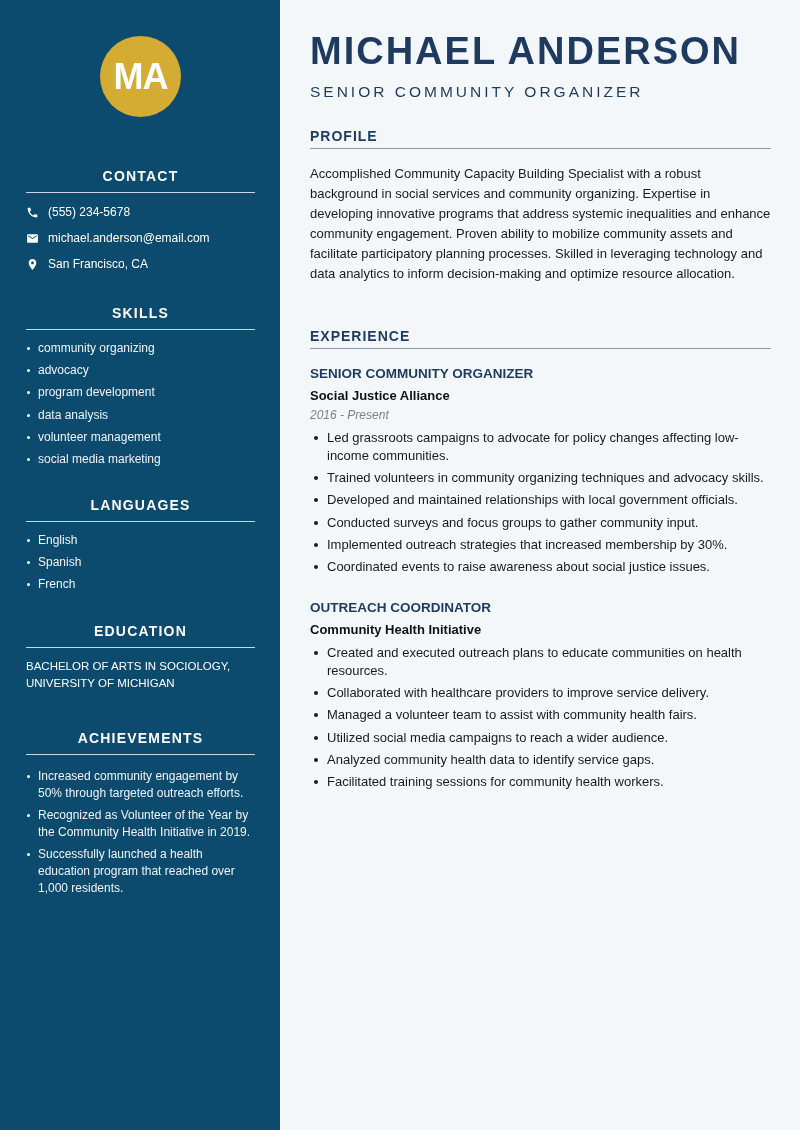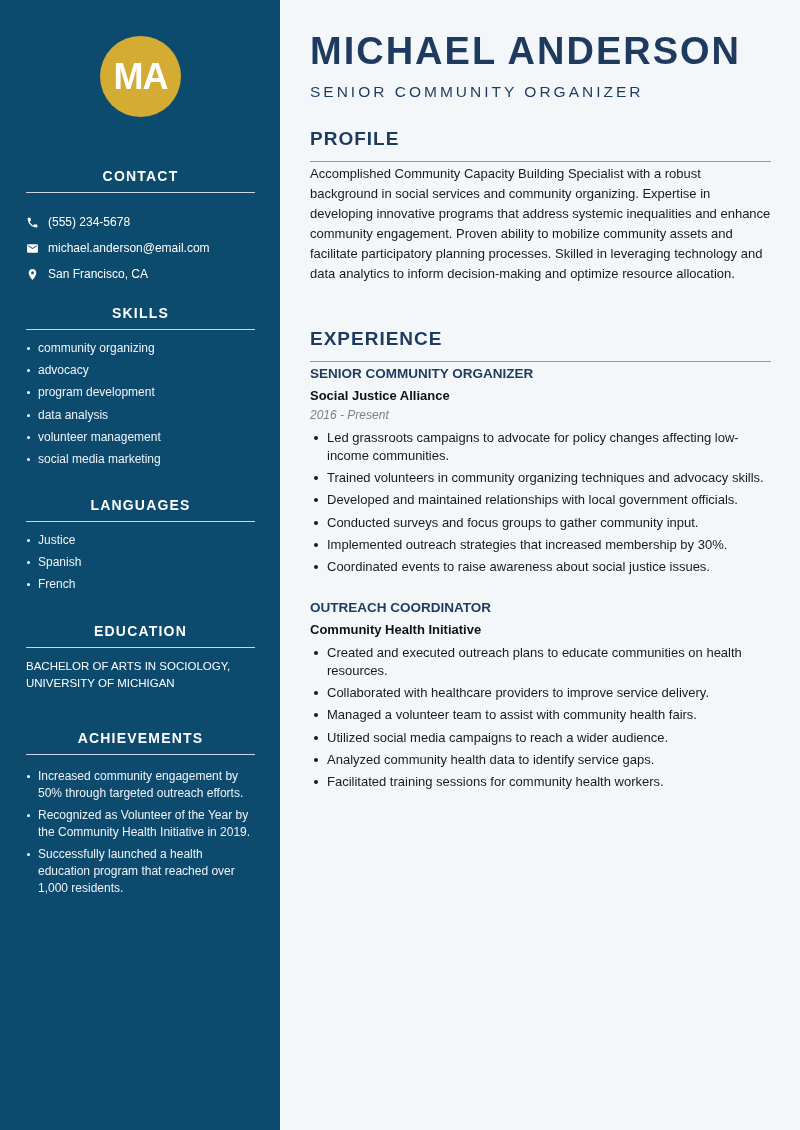--- a/index.html
+++ b/index.html
@@ -12,39 +12,39 @@
   .contact-row { display: flex; align-items: center; height: 26px; font-size: 12px; color: #fff; }
   .contact-row svg { width: 13px; height: 13px; margin-right: 9px; fill: #fff; flex: none; }
   .side-list { list-style: none; margin-top: 10px; }
   .side-list li { font-size: 12px; color: #f0f4f8; position: relative; padding-left: 12px; line-height: 17px; margin-bottom: 5.2px; }
   .side-list li::before { content: ""; position: absolute; left: 1px; top: 7px; width: 3px; height: 3px; border-radius: 50%; background: #fff; }
   .ach li { margin-bottom: 5px; }
   .edu { font-size: 11.5px; font-weight: normal; line-height: 17px; margin-top: 10px; }
   .main { position: absolute; left: 310px; top: 0; width: 461px; }
   .name { position: absolute; top: 30px; font-size: 38px; font-weight: bold; color: #1e3a5f; letter-spacing: 2px; white-space: nowrap; }
   .title { position: absolute; top: 83px; font-size: 15.5px; color: #1e3a5f; letter-spacing: 3px; white-space: nowrap; }
-  .main-h { position: absolute; width: 461px; font-size: 19px; font-weight: bold; color: #1e3a5f; letter-spacing: 1px; padding-bottom: 11px; border-bottom: 1.5px solid #8a99a8; }
+  .main-h { position: absolute; width: 461px; font-size: 14px; font-weight: bold; color: #1e3a5f; letter-spacing: 1px; padding-bottom: 4px; border-bottom: 1.5px solid #8a99a8; }
   .profile { position: absolute; top: 164px; width: 461px; font-size: 13px; line-height: 20.1px; color: #1a1a1a; }
   .job { position: absolute; width: 461px; }
   .job-t { font-size: 13.5px; font-weight: bold; color: #1e3a5f; }
   .job-c { font-size: 13px; font-weight: bold; color: #111; margin-top: 7px; }
   .job-d { font-size: 12px; font-style: italic; color: #808080; margin-top: 5px; }
   .job ul { list-style: none; margin-top: 7px; }
   .job li { position: relative; padding-left: 17px; font-size: 13px; line-height: 18px; color: #1a1a1a; margin-bottom: 4.2px; }
   .job li::before { content: ""; position: absolute; left: 4px; top: 7px; width: 4px; height: 4px; border-radius: 50%; background: #1a1a1a; }
 </style>
 </head>
 <body>
 
 <div class="sidebar">
   <div class="avatar">MA</div>
 
   <div class="side-sec" style="top:168px">
     <div class="side-h">CONTACT</div>
-    <div style="margin-top:16px">
+    <div style="margin-top:6px">
       <div class="contact-row">
         <svg viewBox="0 0 24 24">
             <path d="M6.6 10.8c1.4 2.8 3.8 5.1 6.6 6.6l2.2-2.2c.3-.3.7-.4 1-.2 1.1.4 2.3.6 3.6.6.6 0 1 .4 1 1V20c0 .6-.4 1-1 1C10.6 21 3 13.4 3 4c0-.6.4-1 1-1h3.5c.6 0 1 .4 1 1 0 1.3.2 2.5.6 3.6.1.3 0 .7-.2 1L6.6 10.8z"></path>
           </svg>
         <span>(555) 234-5678</span>
       </div>
       <div class="contact-row">
         <svg viewBox="0 0 24 24">
             <path d="M20 4H4c-1.1 0-2 .9-2 2v12c0 1.1.9 2 2 2h16c1.1 0 2-.9 2-2V6c0-1.1-.9-2-2-2zm0 4l-8 5-8-5V6l8 5 8-5v2z"></path>
           </svg>
@@ -67,21 +67,21 @@
       <li>program development</li>
       <li>data analysis</li>
       <li>volunteer management</li>
       <li>social media marketing</li>
     </ul>
   </div>
 
   <div class="side-sec" style="top:497px">
     <div class="side-h">LANGUAGES</div>
     <ul class="side-list">
-      <li>Justice</li>
+      <li>English</li>
       <li>Spanish</li>
       <li>French</li>
     </ul>
   </div>
 
   <div class="side-sec" style="top:623px">
     <div class="side-h">EDUCATION</div>
     <div class="edu">BACHELOR OF ARTS IN SOCIOLOGY, UNIVERSITY OF MICHIGAN</div>
   </div>
 

